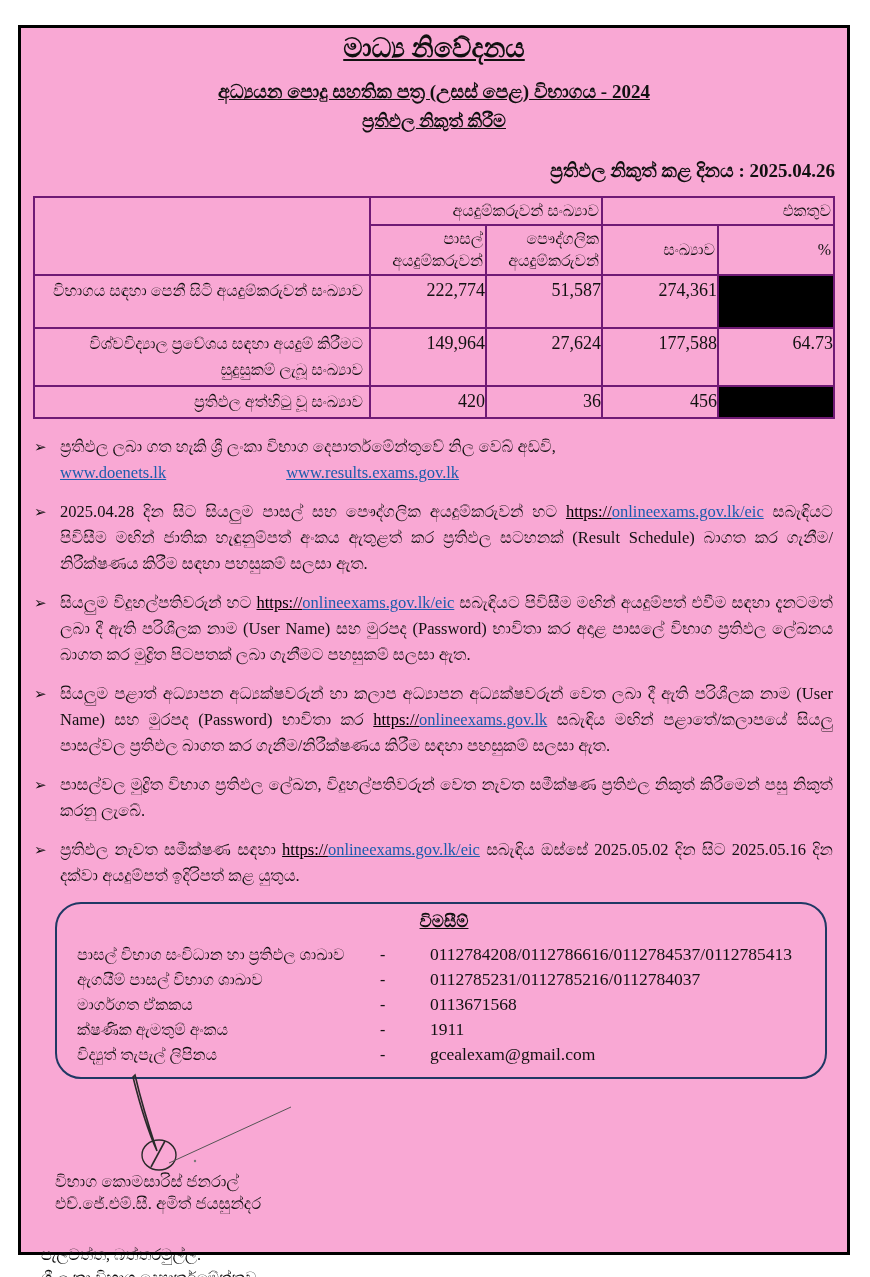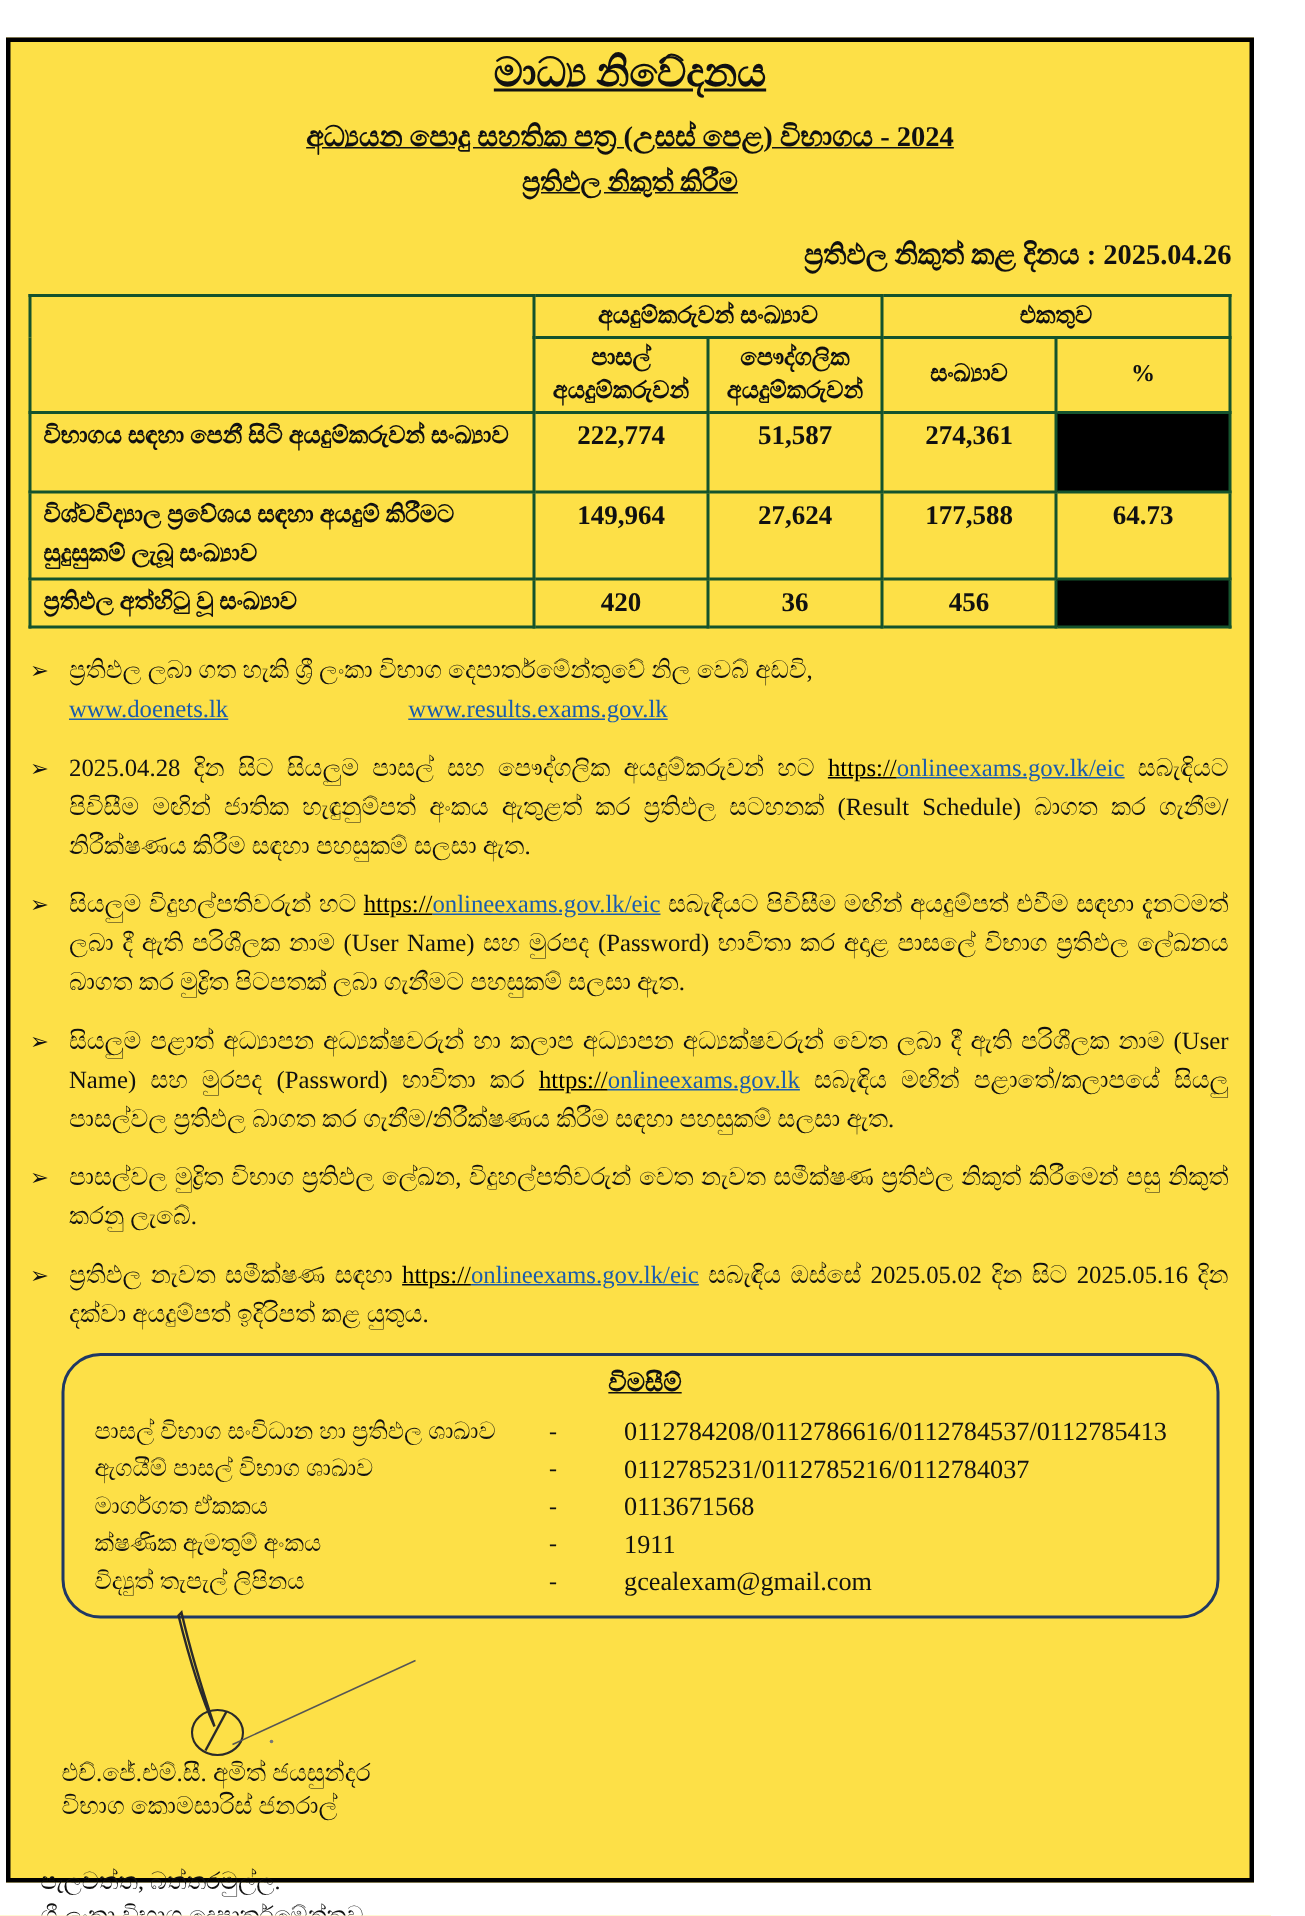--- a/index.html
+++ b/index.html
@@ -3,31 +3,31 @@
 <meta charset="utf-8">
 <style>
   * { margin:0; padding:0; box-sizing:border-box; }
   html,body { background:#ffffff; }
   body {
     width:870px; height:1277px; position:relative; overflow:hidden;
     font-family:"Liberation Serif","DejaVu Sans",serif;
     color:#111; -webkit-font-smoothing:antialiased;
   }
   .frame {
-    position:absolute; left:4px; top:25px; width:832px; height:1230px;
-    border:3px solid #000; padding:4px 12px 0 12px; background:#fde047;
+    position:absolute; left:18px; top:25px; width:832px; height:1230px;
+    border:3px solid #000; padding:4px 12px 0 12px; background:#f9a8d4;
   }
   
   .title   { text-align:center; font-size:27px; font-weight:bold; text-decoration:underline; line-height:32px; }
   .subtitle{ text-align:center; font-size:19px; font-weight:bold; text-decoration:underline; line-height:24px; margin-top:16px; }
   .subtitle2{ text-align:center; font-size:18px; font-weight:bold; text-decoration:underline; line-height:24px; margin-top:5px; }
   .dateline{ text-align:right; font-size:19px; font-weight:bold; line-height:24px; margin-top:26px; }
   
   table.results { border-collapse:collapse; width:802px; margin-top:13px; table-layout:fixed; }
-  table.results td, table.results th { border:2px solid #14532d; font-weight:bold; }
+  table.results td, table.results th { border:2px solid #701a75; font-weight:normal;text-align:right; }
   .col1{width:336px;} .col2{width:140px;} .col3{width:120px;} .col4{width:106px;} .col5{width:100px;}
   .thead-cell { text-align:center; font-size:16px; line-height:22px; padding:2px 2px; vertical-align:middle; }
   .rowlabel   { font-size:16px; line-height:26px; padding:2px 6px 2px 8px; vertical-align:top; }
   .num        { text-align:center; font-size:18px; vertical-align:top; padding-top:4px; font-family:"Liberation Serif",serif; }
   .h1row { height:28px; } .h2row{ height:50px; }
   .r-tall { height:53px; } .r-short { height:29px; }
   .blackcell { background:#000; }
   
   .bullets { margin-top:15px; padding-right:2px; }
   .bullet {
@@ -173,22 +173,22 @@
   <div class="sigarea">
     <svg width="210" height="104" viewBox="0 0 210 104">
       <path d="M40 4 C 46 30, 56 62, 62 80 C 52 58, 44 30, 38 6 Z" fill="none" stroke="#2a2a2a" stroke-width="1.6"></path>
       <ellipse cx="64" cy="84" rx="17" ry="15" fill="none" stroke="#2a2a2a" stroke-width="1.4"></ellipse>
       <path d="M56 96 L 70 70" fill="none" stroke="#2a2a2a" stroke-width="1.6"></path>
       <path d="M74 92 L 196 36" fill="none" stroke="#555" stroke-width="1"></path>
       <circle cx="100" cy="90" r="1.2" fill="#777"></circle>
     </svg>
   </div>
   <div class="signame">
+    <div>විභාග කොමසාරිස් ජනරාල්</div>
     <div>එච්.ජේ.එම්.සී. අමිත් ජයසුන්දර</div>
-    <div>විභාග කොමසාරිස් ජනරාල්</div>
   </div>
 
   <div class="footer">
     <div>පැලවත්ත, බත්තරමුල්ල.</div>
     <div>ශ්‍රී ලංකා විභාග දෙපාර්තමේන්තුව</div>
     <div>2025 අප්‍රේල් 26 දින.</div>
   </div>
 
 </div>
 

